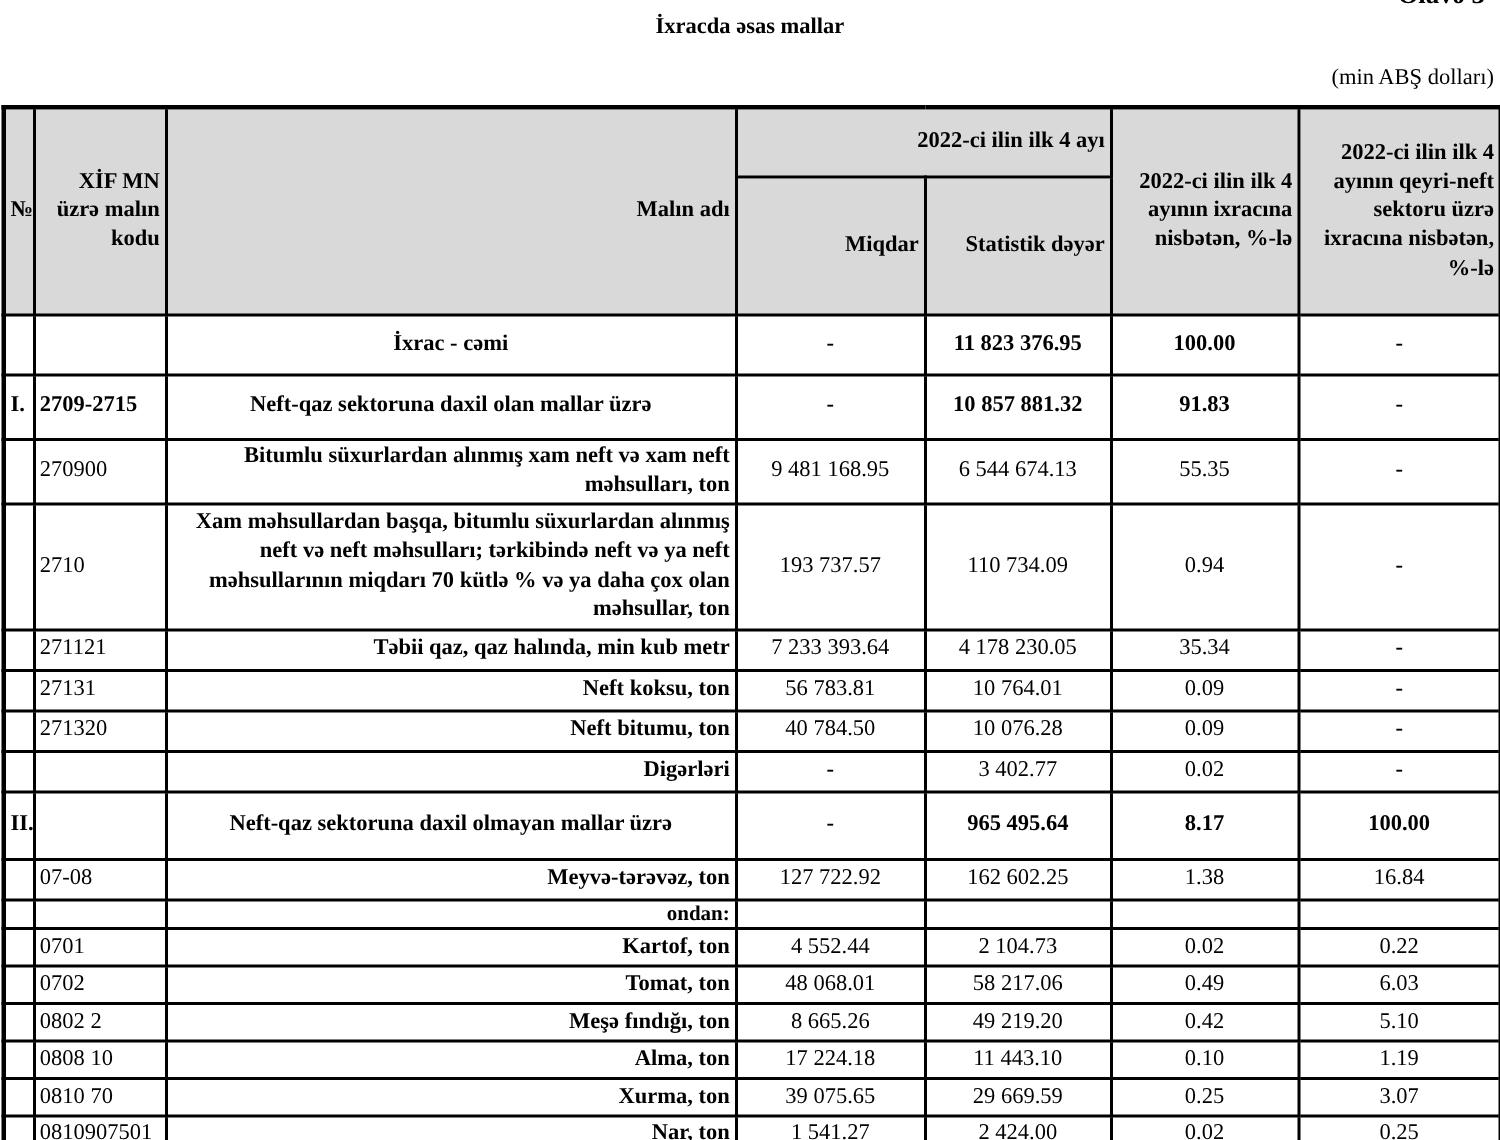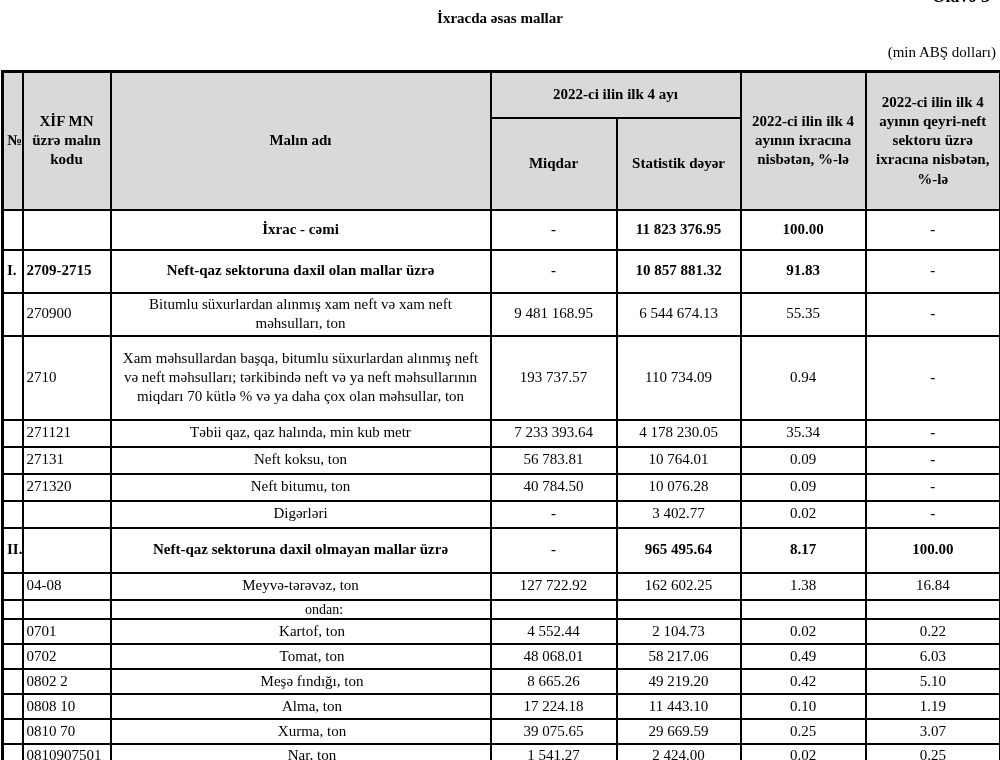--- a/index.html
+++ b/index.html
@@ -10,26 +10,26 @@
   .corner-note{position:absolute;top:-14px;right:10px;font-weight:bold;font-size:18px;}
   .title{position:absolute;top:10px;left:0;width:100%;text-align:center;
          font-size:15px;font-weight:bold;}
   .unit-note{position:absolute;top:44px;right:4px;font-size:15px;}
 
   table.main{position:absolute;top:70px;left:1px;width:998px;
              border-collapse:collapse;table-layout:fixed;}
   table.main th,table.main td{border:2px solid #000;padding:1px 3px;
              font-size:15px;line-height:1.28;vertical-align:middle;overflow:hidden;}
   table.main{border:3px solid #000;}
-  thead th{background:#d9d9d9;font-weight:bold;text-align:center;}
+  thead th{background:#d9d9d9;font-weight:bold;text-align:right;}
   thead tr.hr1{height:46px;}
   thead tr.hr2{height:92px;}
   th.col-no{font-size:13px;padding:0;}
 
-  td.c-name{text-align:center;padding-left:5px;}
+  td.c-name{text-align:right;padding-left:5px;font-weight:bold;}
   td.num{text-align:center;padding-right:14px;}
   td.dash{text-align:center;font-weight:bold;}
   td.c-no,td.c-code{text-align:left;padding-left:2px;}
 
   tr.r-total td,tr.r-section td{font-weight:bold;margin-top:32px;}
   tr.r-total td.c-name,tr.r-section td.c-name{text-align:center;}
   tr.r-label td.c-name{padding-left:50px;}
   tr.ind td.c-name{padding-left:26px;}
 
   tr.h40{height:40px;} tr.h43{height:43px;} tr.h84{height:84px;}
@@ -147,21 +147,21 @@
         <td class="c-no">II.</td>
         <td class="c-code"></td>
         <td class="c-name">Neft-qaz sektoruna daxil olmayan mallar üzrə</td>
         <td class="dash">-</td>
         <td class="num">965 495.64</td>
         <td class="num">8.17</td>
         <td class="num">100.00</td>
       </tr>
       <tr class="h27">
         <td class="c-no"></td>
-        <td class="c-code">04-08</td>
+        <td class="c-code">07-08</td>
         <td class="c-name">Meyvə-tərəvəz, ton</td>
         <td class="num">127 722.92</td>
         <td class="num">162 602.25</td>
         <td class="num">1.38</td>
         <td class="num">16.84</td>
       </tr>
       <tr class="r-label h16">
         <td class="c-no"></td>
         <td class="c-code"></td>
         <td class="c-name">ondan:</td>

